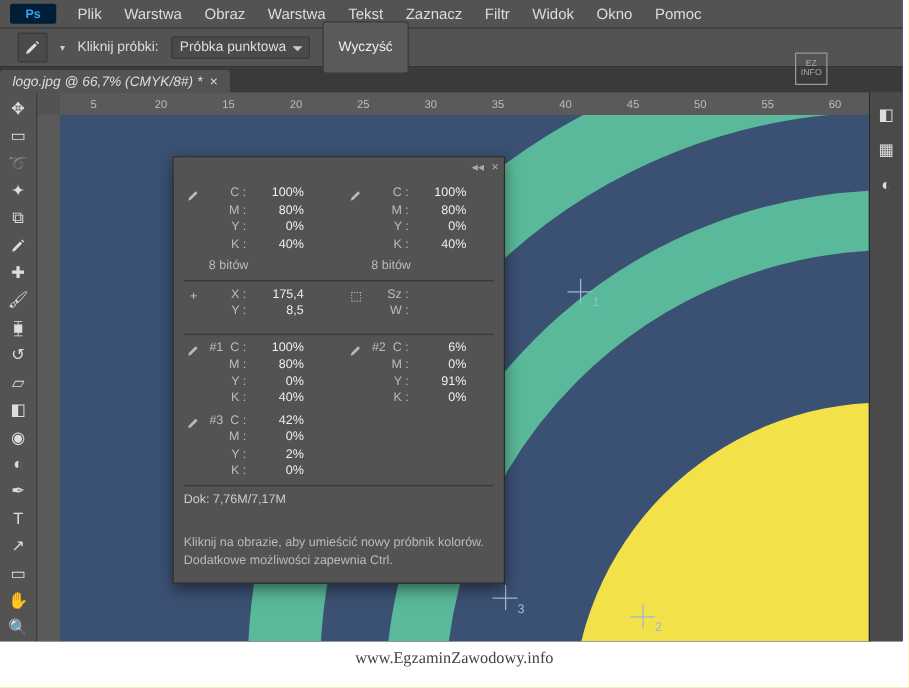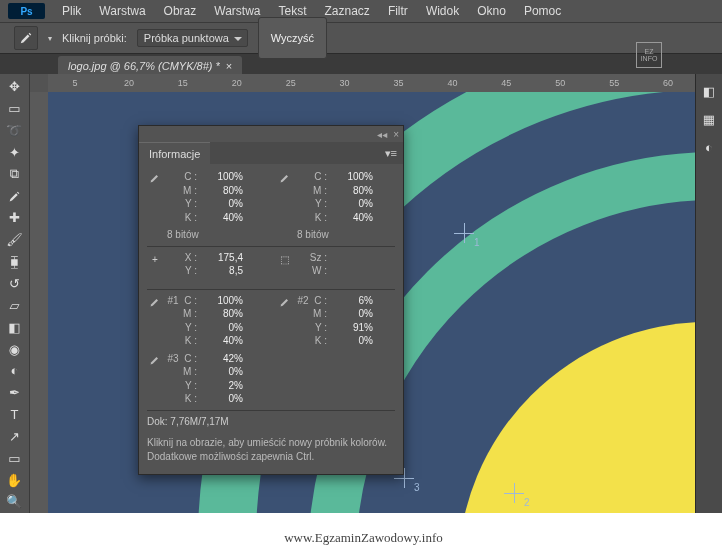--- a/index.html
+++ b/index.html
@@ -81,21 +81,20 @@
     border:1px solid #3a3a3a;
     padding:14px 12px;
     color:#eee;
     font-size:11px;
     border-radius:3px;
   }
   .tab-row {
     height: 22px;
     background:#3a3a3a;
     display:flex;align-items:flex-end;
-    padding-left:58px;
   }
   .doc-tab {
     background:#535353;
     padding:4px 10px;
     font-size:11px;
     color:#ddd;
     font-style:italic;
     display:flex;align-items:center;gap:6px;
     border-top-left-radius:3px;border-top-right-radius:3px;
   }
@@ -195,28 +194,28 @@
     border-top:1px solid #6a6a6a;
     display:flex;align-items:center;height:14px;
   }
   .panel-body{padding:6px 8px 10px;font-size:10px;line-height:1.35;}
   .info-row{display:flex;gap:12px;margin-bottom:4px;}
   .info-col{flex:1;display:flex;gap:4px;}
   .info-icon{width:16px;height:32px;display:flex;align-items:flex-start;justify-content:center;padding-top:2px;}
   .info-labels{width:30px;text-align:right;color:#bbb;}
   .info-values{width:42px;text-align:right;color:#eee;}
   .sep{border-top:1px solid #3a3a3a;margin:4px 0;}
-  .hint{color:#bbb;margin-top:8px;font-size:10px;line-height:1.4;}
+  .hint{color:#bbb;margin-top:22px;font-size:10px;line-height:1.4;}
   .watermark-box{
     position:absolute;top:42px;right:60px;
     width:24px;height:24px;border:1px solid #999;
     font-size:7px;color:#aaa;display:flex;flex-direction:column;align-items:center;justify-content:center;
   }
   .footer{
-    position:absolute;bottom:4px;left:0;right:0;text-align:center;
+    position:absolute;bottom:16px;left:0;right:0;text-align:center;
     font-size:13px;color:#444;font-family:Georgia,serif;
   }
   svg{display:block;}
 </style>
 </head>
 <body>
 
 <div class="app">
 
   <div class="menu-bar">
@@ -323,25 +322,20 @@
       <div class="tool">▦</div>
       <div class="tool">◐</div>
     </div>
   </div>
 
   <div class="panel">
     <div class="panel-titlebar">
       <span>◂◂</span>
       <span>×</span>
     </div>
-    <div class="panel-tabs">
-      <div class="panel-tab">Informacje</div>
-      <div style="flex:1"></div>
-      <span style="padding:0 6px">▾≡</span>
-    </div>
     <div class="panel-body">
 
       <div class="info-row">
         <div class="info-col">
           <div class="info-icon">
             <svg width="12" height="12" viewBox="0 0 16 16">
                 <path d="M2 14l1-3 7-7 2 2-7 7-3 1z" fill="#bbb"></path>
               </svg>
           </div>
           <div class="info-labels">C :<br>M :<br>Y :<br>K :</div>

